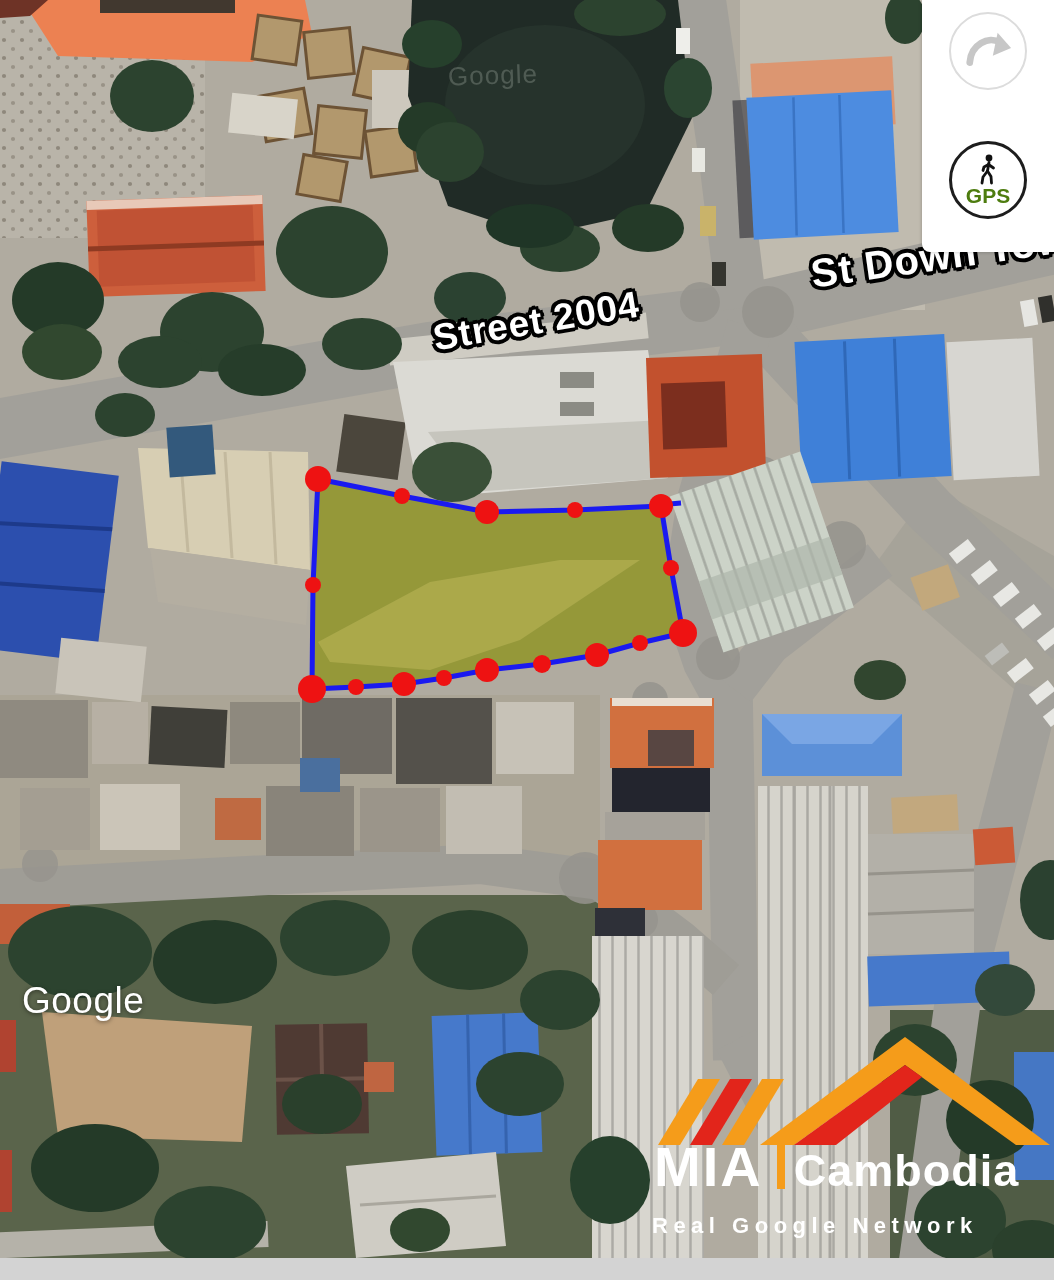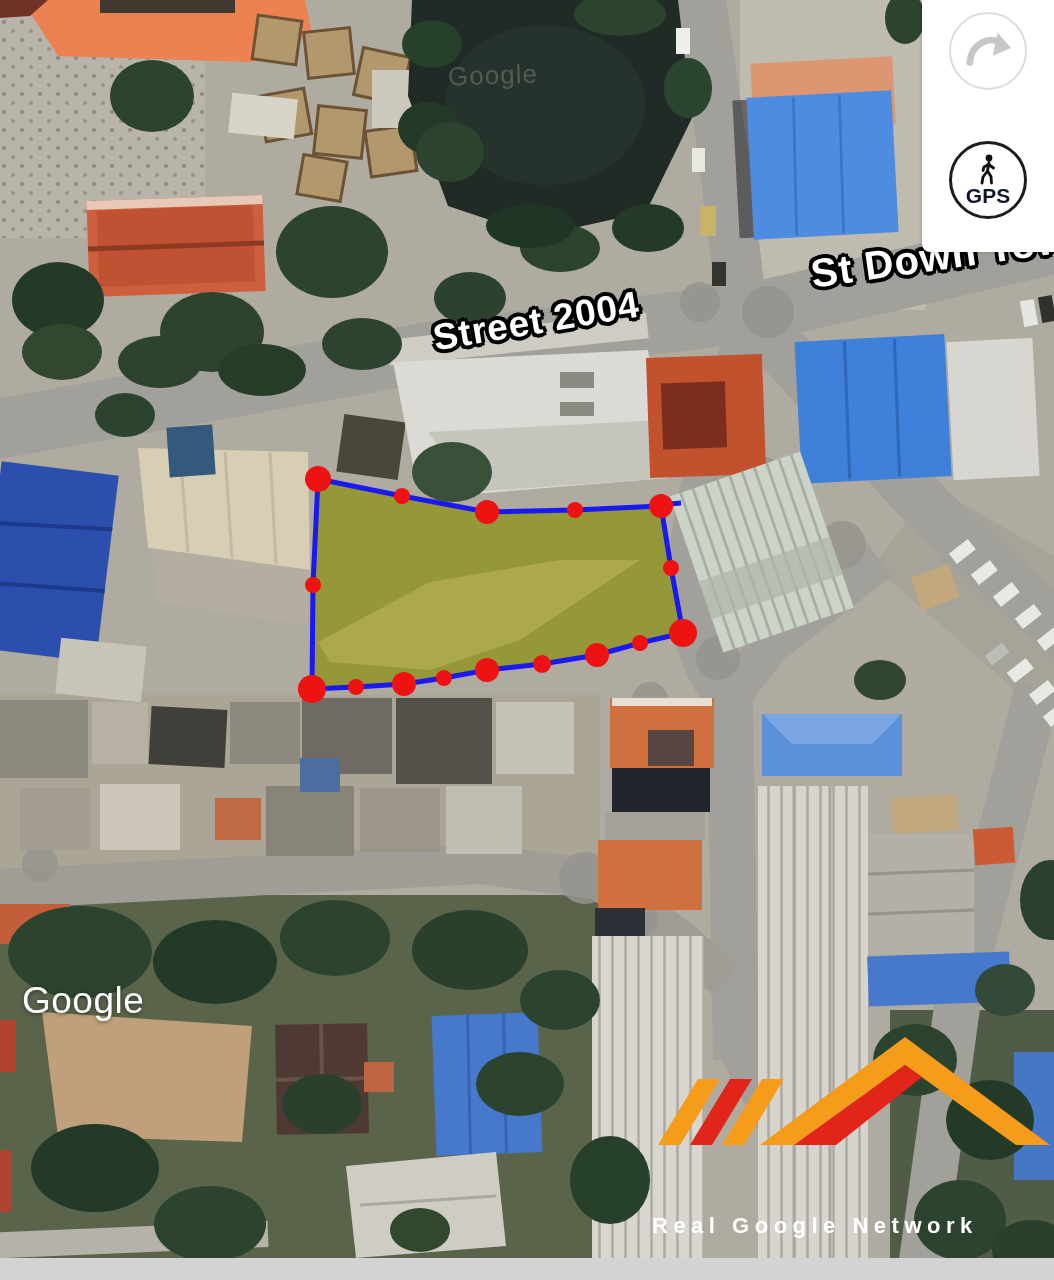--- a/index.html
+++ b/index.html
@@ -17,21 +17,21 @@
     letter-spacing:.5px;text-shadow:0 1px 4px rgba(0,0,0,.5);}
   .ghost-google{position:absolute;left:448px;top:60px;font-size:26px;font-weight:500;color:rgba(175,185,175,.30);
     transform:rotate(-2deg);letter-spacing:1px;}
   
   .control-panel{position:absolute;left:922px;top:0;width:132px;height:252px;background:#fff;
     border-radius:0 0 0 8px;box-shadow:-1px 1px 3px rgba(0,0,0,.15);}
   .ctl{position:absolute;left:27px;width:78px;height:78px;border-radius:50%;background:#fff;
     display:flex;flex-direction:column;align-items:center;justify-content:center;padding:0;cursor:pointer;}
   .ctl.rotate{top:12px;border:2px solid #dcdcdc;}
   .ctl.gps{top:141px;border:3px solid #1d1d1d;}
-  .gps-label{font-size:21px;font-weight:800;color:#0f172a;line-height:1;margin-top:0;}
+  .gps-label{font-size:21px;font-weight:800;color:#4d7c0f;line-height:1;margin-top:0;}
   
   .logo{position:absolute;left:640px;top:1035px;width:414px;height:215px;color:#fff;}
   .logo-roof{position:absolute;left:0;top:0;}
   .logo-text-row{position:absolute;left:14px;top:106px;display:flex;align-items:flex-end;}
   .logo-brand{font-size:56px;font-weight:800;letter-spacing:2px;line-height:.82;}
   .logo-bar{width:8px;height:48px;margin:0 9px 1px 14px;}
   .logo-region{font-size:45px;font-weight:700;line-height:.82;letter-spacing:1px;}
   .logo-tagline{position:absolute;left:12px;top:178px;font-size:22px;font-weight:700;letter-spacing:5.5px;white-space:nowrap;}
   .footer-bar{position:absolute;left:0;bottom:0;width:1054px;height:22px;}
 </style>
@@ -323,17 +323,22 @@
   </div>
 
   <div class="logo" style="color: rgb(255, 255, 255);">
     <svg class="logo-roof" width="414" height="112" viewBox="0 0 414 112">
       <polygon points="18,110 58,44 80,44 40,110" fill="#F59C1A"></polygon>
       <polygon points="50,110 90,44 112,44 72,110" fill="#E2251B"></polygon>
       <polygon points="82,110 122,44 144,44 104,110" fill="#F59C1A"></polygon>
       <polygon points="120,110 265,2 410,110 376,110 265,30 154,110" fill="#F59C1A"></polygon>
       <polygon points="154,110 265,30 282,42 196,110" fill="#E2251B"></polygon>
     </svg>
+    <div class="logo-text-row">
+      <span class="logo-brand">MIA</span>
+      <span class="logo-bar" style="background: rgb(245, 156, 26);"></span>
+      <span class="logo-region">Cambodia</span>
+    </div>
     <div class="logo-tagline">Real Google Network</div>
   </div>
 
   <div class="footer-bar" style="background: rgb(211, 211, 211);"></div>
 </div>
 
 </body></html>

